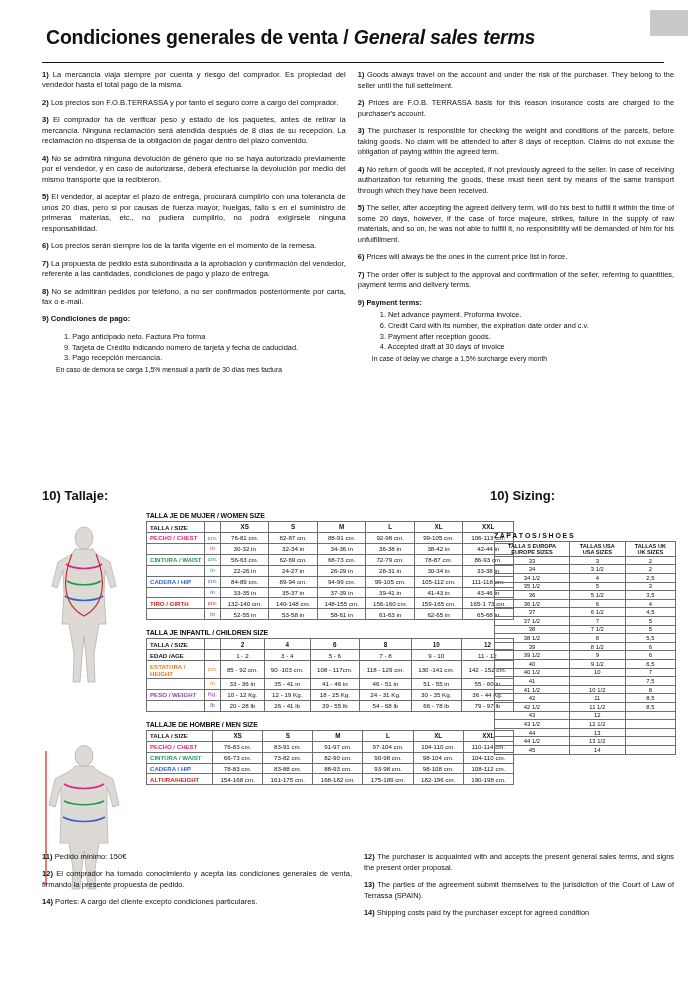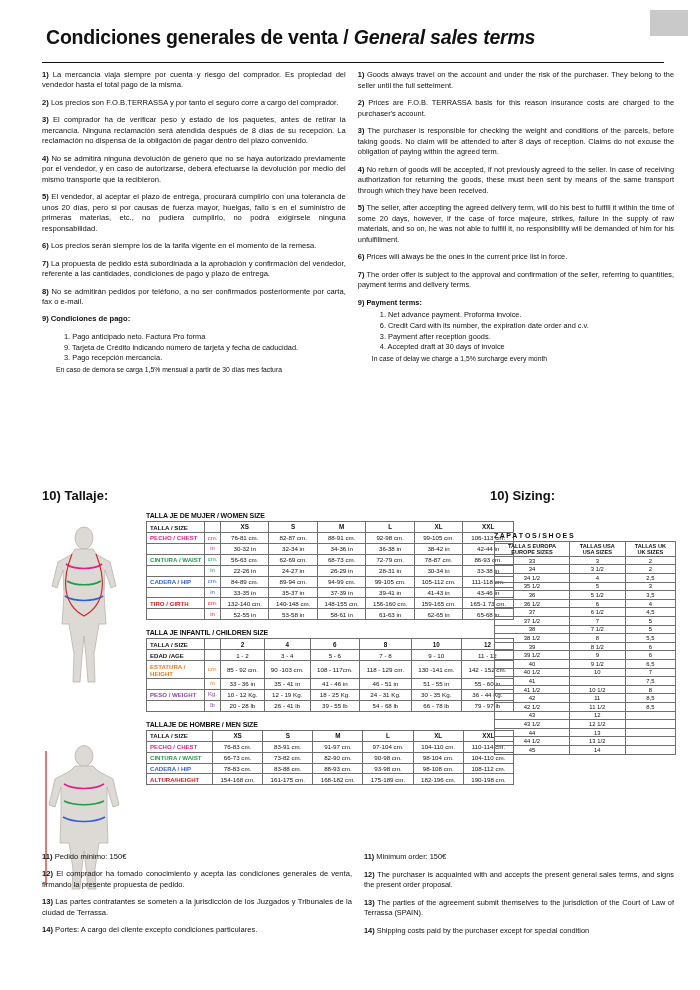--- a/index.html
+++ b/index.html
@@ -538,24 +538,22 @@
             <td></td>
           </tr>
         </tbody>
       </table>
   </div>
 
   <div class="bottom">
     <div class="col es" id="bot-es">
         <p class="cl"><b>11) </b><span>Pedido mínimo: 150€</span></p>
         <p class="cl"><b>12) </b><span>El comprador ha tomado conocimiento y acepta las condiciones generales de venta, firmando la presente propuesta de pedido.</span></p>
-        <p class="cl"><b>13) </b><span>Las partes contratantes se someten a la jurisdicción de los Juzgados y Tribunales de la ciudad de Terrassa.</span></p>
         <p class="cl"><b>14) </b><span>Portes: A cargo del cliente excepto condiciones particulares.</span></p>
       </div>
     <div class="col en" id="bot-en">
-        <p class="cl"><b>11) </b><span>Minimum order: 150€</span></p>
         <p class="cl"><b>12) </b><span>The purchaser is acquainted with and accepts the present general sales terms, and signs the present order proposal.</span></p>
         <p class="cl"><b>13) </b><span>The parties of the agreement submit themselves to the jurisdiction of the Court of Law of Terrassa (SPAIN).</span></p>
-        <p class="cl"><b>14) </b><span>Shipping costs paid by the purchaser except for special condition</span></p>
+        <p class="cl"><b>14) </b><span>Shipping costs paid by the purchaser except for agreed condition</span></p>
       </div>
   </div>
 
 </div>
 
 </body></html>

